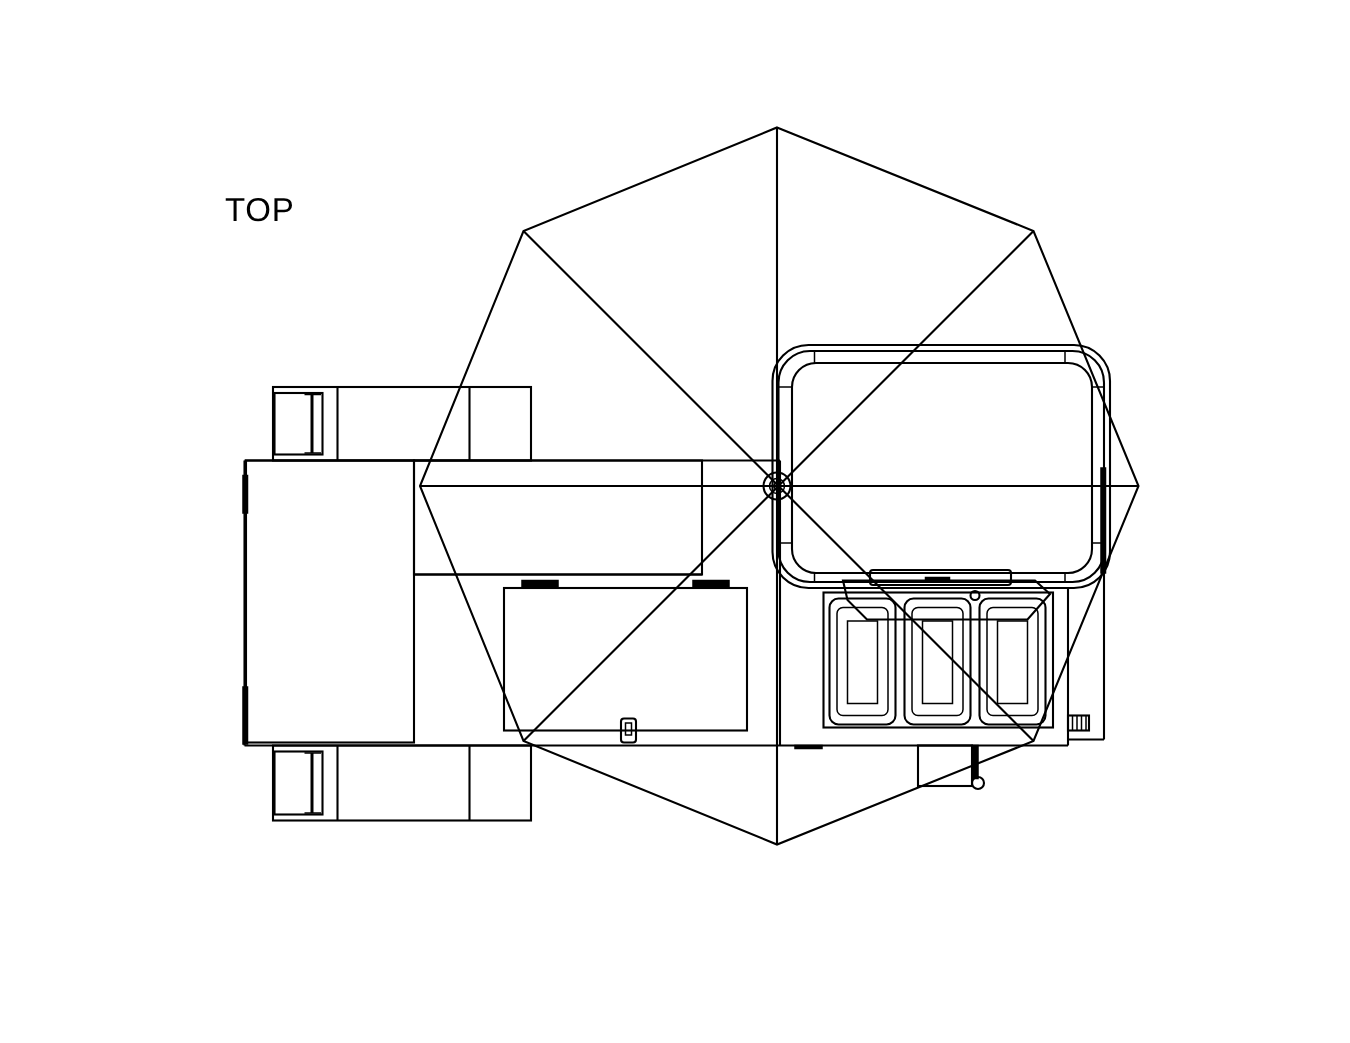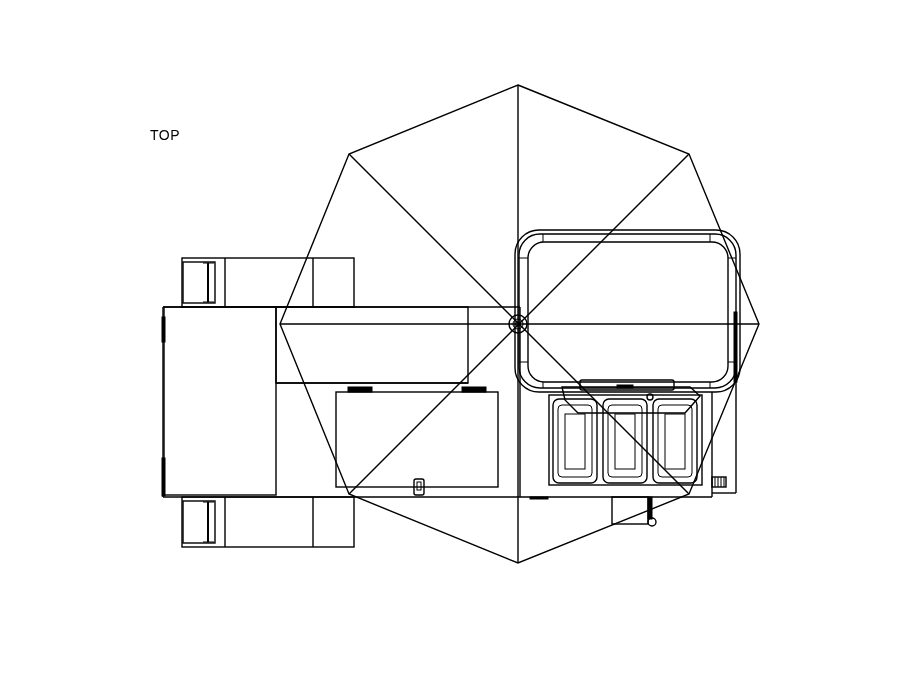--- a/index.html
+++ b/index.html
@@ -1,17 +1,17 @@
 <!DOCTYPE html>
 <html><head>
   <meta charset="utf-8">
   <style>
     html, body { margin: 0; padding: 0; background: #ffffff; }
     body { width: 900px; height: 695px; position: relative; overflow: hidden; font-family: "Liberation Sans", sans-serif; }
-    .view-label { position: absolute; left: 150px; top: 127px; font-size: 14px; color: #000; letter-spacing: 0.5px; }
+    .view-label { position: absolute; left: 150px; top: 127px; font-size: 22px; color: #000; letter-spacing: 0.5px; }
     svg#drawing { position: absolute; left: 0; top: 0; }
     svg .ln { fill: none; stroke: #000; stroke-width: 1.4; }
     svg .thin { fill: none; stroke: #000; stroke-width: 1; }
     svg .thick { fill: none; stroke: #000; stroke-width: 2; }
     svg .solid { fill: #000; stroke: #000; stroke-width: 1; }
   </style>
 </head>
 <body>
 
 <div class="view-label">TOP</div>

